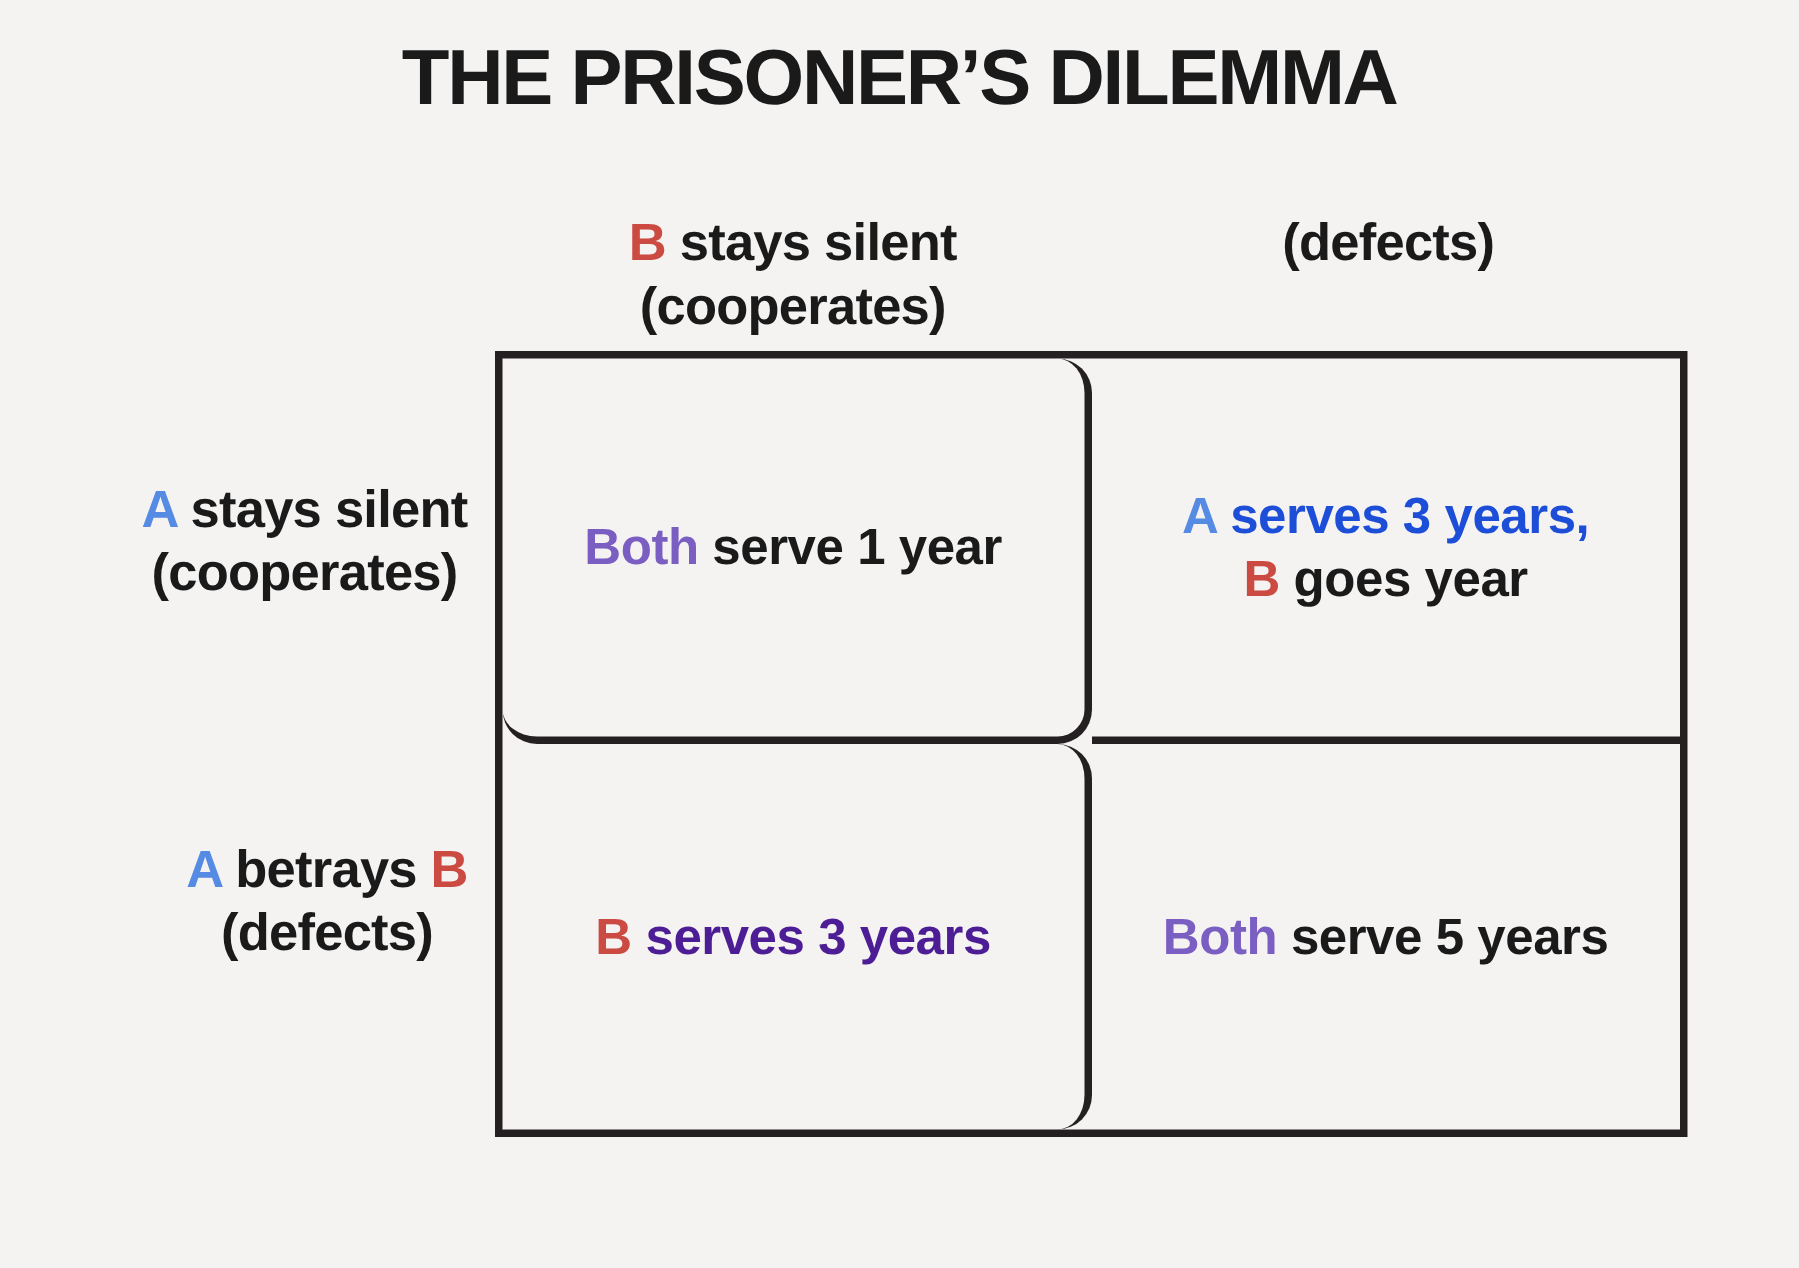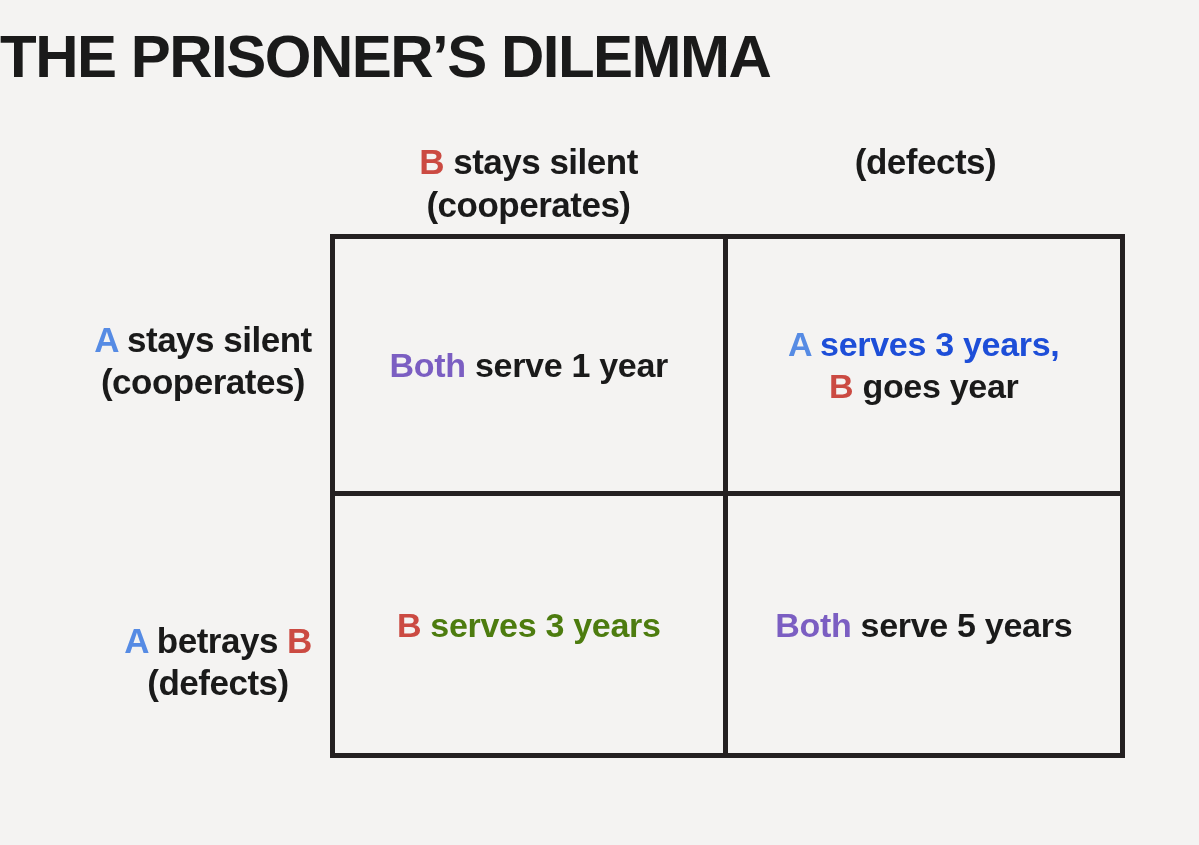--- a/index.html
+++ b/index.html
@@ -14,22 +14,22 @@
     background: var(--bg, #f4f3f2);
     color: var(--text, #1a1a1a);
     font-family: "Liberation Sans", sans-serif;
     font-weight: bold;
   }
   .title {
     position: absolute;
     top: 22px;
     left: 0;
     width: 100%;
-    text-align: left;
-    font-size: 60px;
+    text-align: center;
+    font-size: 52px;
     letter-spacing: -1.5px;
     white-space: nowrap;
   }
   .col-header {
     position: absolute;
     top: 140px;
     width: 397px;
     text-align: center;
     font-size: 35px;
     line-height: 43px;
@@ -39,21 +39,21 @@
   #col-header-2 { left: 727px; }
   .row-header {
     position: absolute;
     width: 280px;
     text-align: center;
     font-size: 35px;
     line-height: 42px;
     letter-spacing: -0.5px;
   }
   #row-header-1 { left: 63px; top: 319px; }
-  #row-header-2 { left: 78px; top: 620px; }
+  #row-header-2 { left: 78px; top: 559px; }
   .matrix {
     position: absolute;
     left: 330px;
     top: 234px;
     width: 795px;
     height: 524px;
     box-sizing: border-box;
     border: 5px solid var(--border, #242021);
     display: grid;
     grid-template-columns: 1fr 1fr;
@@ -63,21 +63,21 @@
     box-sizing: border-box;
     display: flex;
     flex-direction: column;
     align-items: center;
     justify-content: center;
     text-align: center;
     font-size: 34px;
     line-height: 42px;
     letter-spacing: -0.3px;
   }
-  .cell.col-0 { border-right: 5px solid var(--border, #242021); }
+  .cell.col-0 { border-right: 5px solid var(--border, #242021); border-radius: 23px; }
   .cell.row-0 { border-bottom: 5px solid var(--border, #242021); }
 </style>
 </head>
 <body style="--bg: #f4f3f2; --text: #1a1a1a; --border: #242021;">
 
 <div class="title">THE PRISONER’S DILEMMA</div>
 
 <div class="col-header" id="col-header-1">
   <div><span style="color: rgb(203, 74, 66);">B</span><span style="color: rgb(26, 26, 26);"> stays silent</span></div>
   <div><span style="color: rgb(26, 26, 26);">(cooperates)</span></div>
@@ -99,18 +99,18 @@
 
 <div class="matrix">
   <div class="cell col-0 row-0">
     <div><span style="color: rgb(123, 94, 194);">Both</span><span style="color: rgb(26, 26, 26);"> serve 1 year</span></div>
   </div>
   <div class="cell col-1 row-0">
     <div><span style="color: rgb(86, 139, 228);">A</span><span style="color: #1d4ed8;"> serves 3 years,</span></div>
     <div><span style="color: rgb(203, 74, 66);">B</span><span style="color: rgb(26, 26, 26);"> goes year</span></div>
   </div>
   <div class="cell col-0 row-1">
-    <div><span style="color: rgb(203, 74, 66);">B</span><span style="color: #4d7c0f;"> serves 3 years</span></div>
+    <div><span style="color: rgb(203, 74, 66);">B</span><span style="color: #4c1d95;"> serves 3 years</span></div>
   </div>
   <div class="cell col-1 row-1">
     <div><span style="color: rgb(123, 94, 194);">Both</span><span style="color: rgb(26, 26, 26);"> serve 5 years</span></div>
   </div>
 </div>
 
 </body></html>

